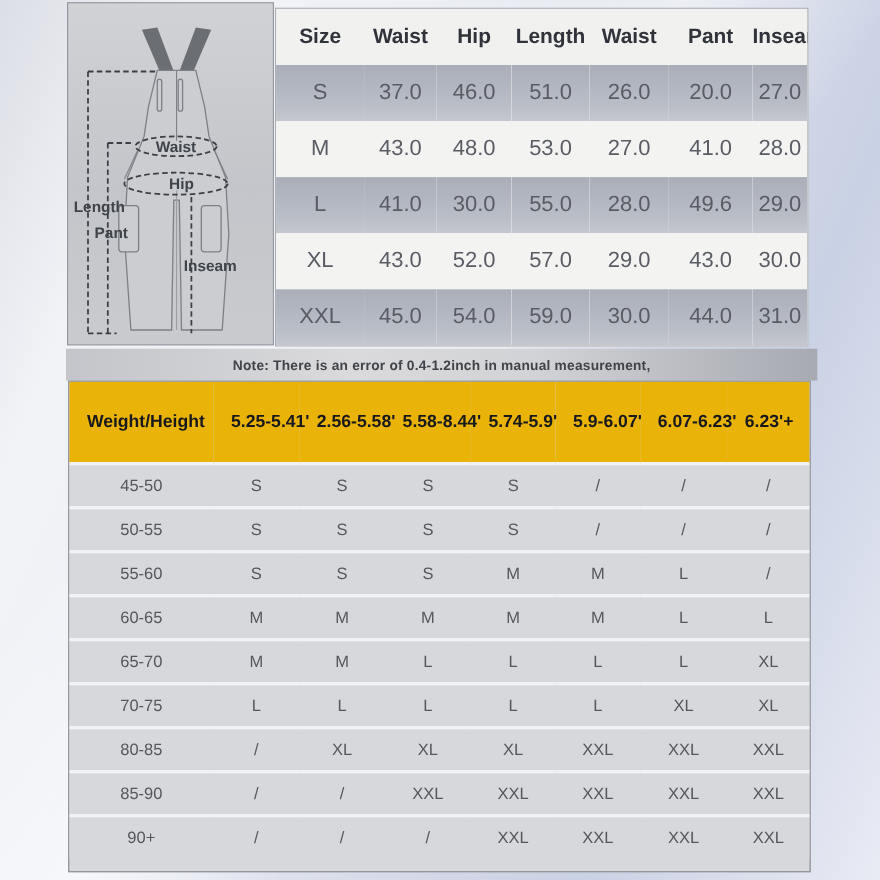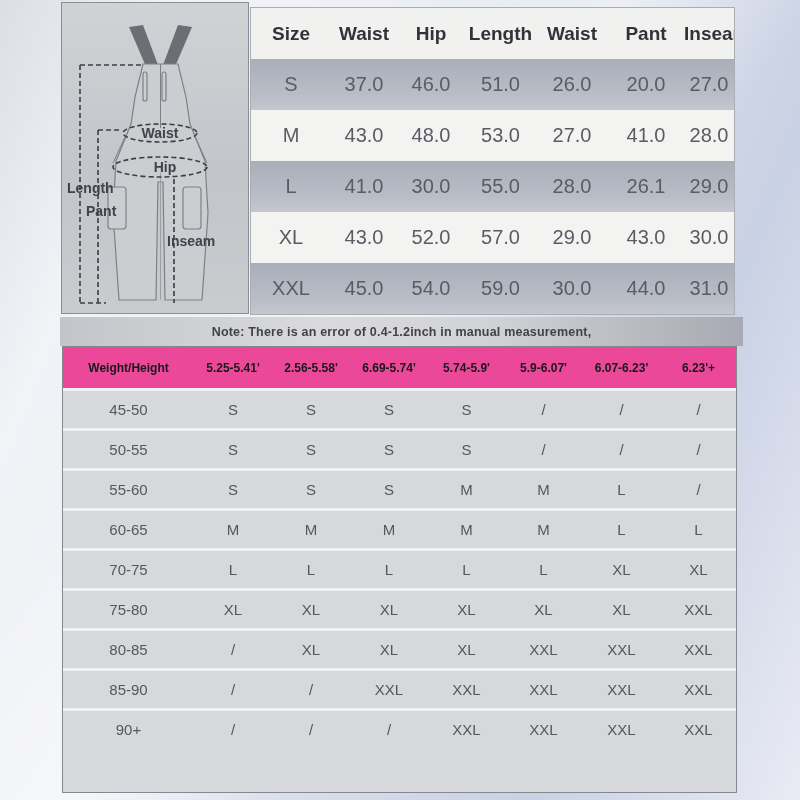--- a/index.html
+++ b/index.html
@@ -45,23 +45,23 @@
     font-size:12.5px;font-weight:bold;color:#404349;line-height:14px;letter-spacing:.2px;
   }
 
   
   .fit-table-wrap{
     position:absolute;left:62px;top:346px;width:675px;height:447px;
     border:1px solid #85888e;box-sizing:border-box;background:#d7d8db;overflow:hidden;
   }
   .fit-table{width:673px;}
   .fit-table th{
-    height:41px;background:#ec4899;border-bottom:3px solid #f0f2f5;
-    font-size:12px;font-weight:bold;color:#17191c;text-align:center;vertical-align:middle;
-    padding:0;white-space:nowrap;
+    height:41px;background:#eab308;border-bottom:3px solid #f0f2f5;
+    font-size:16px;font-weight:bold;color:#17191c;text-align:center;vertical-align:middle;
+    padding:16px;white-space:nowrap;
   }
   .fit-table td{
     height:37px;border-bottom:3px solid #f0f2f5;background:#d7d8db;
     font-size:15px;color:#54575d;text-align:center;vertical-align:middle;padding:0;white-space:nowrap;
   }
   .fit-table tr:last-child td{border-bottom:none;}
 </style>
 </head>
 <body>
 
@@ -145,21 +145,21 @@
       <td>27.0</td>
       <td>41.0</td>
       <td>28.0</td>
     </tr>
     <tr class="stripe">
       <td>L</td>
       <td>41.0</td>
       <td>30.0</td>
       <td>55.0</td>
       <td>28.0</td>
-      <td>26.1</td>
+      <td>49.6</td>
       <td>29.0</td>
     </tr>
     <tr class="plain">
       <td>XL</td>
       <td>43.0</td>
       <td>52.0</td>
       <td>57.0</td>
       <td>29.0</td>
       <td>43.0</td>
       <td>30.0</td>
@@ -191,21 +191,21 @@
         <col style="width:77px">
         <col style="width:77px">
         <col style="width:79px">
         <col style="width:75px">
       </colgroup>
     <tbody>
         <tr>
       <th>Weight/Height</th>
       <th>5.25-5.41'</th>
       <th>2.56-5.58'</th>
-      <th>6.69-5.74'</th>
+      <th>5.58-8.44'</th>
       <th>5.74-5.9'</th>
       <th>5.9-6.07'</th>
       <th>6.07-6.23'</th>
       <th>6.23'+</th>
     </tr>
     <tr>
       <td>45-50</td>
       <td>S</td>
       <td>S</td>
       <td>S</td>
@@ -238,38 +238,38 @@
       <td>60-65</td>
       <td>M</td>
       <td>M</td>
       <td>M</td>
       <td>M</td>
       <td>M</td>
       <td>L</td>
       <td>L</td>
     </tr>
     <tr>
+      <td>65-70</td>
+      <td>M</td>
+      <td>M</td>
+      <td>L</td>
+      <td>L</td>
+      <td>L</td>
+      <td>L</td>
+      <td>XL</td>
+    </tr>
+    <tr>
       <td>70-75</td>
       <td>L</td>
       <td>L</td>
       <td>L</td>
       <td>L</td>
       <td>L</td>
       <td>XL</td>
       <td>XL</td>
-    </tr>
-    <tr>
-      <td>75-80</td>
-      <td>XL</td>
-      <td>XL</td>
-      <td>XL</td>
-      <td>XL</td>
-      <td>XL</td>
-      <td>XL</td>
-      <td>XXL</td>
     </tr>
     <tr>
       <td>80-85</td>
       <td>/</td>
       <td>XL</td>
       <td>XL</td>
       <td>XL</td>
       <td>XXL</td>
       <td>XXL</td>
       <td>XXL</td>

